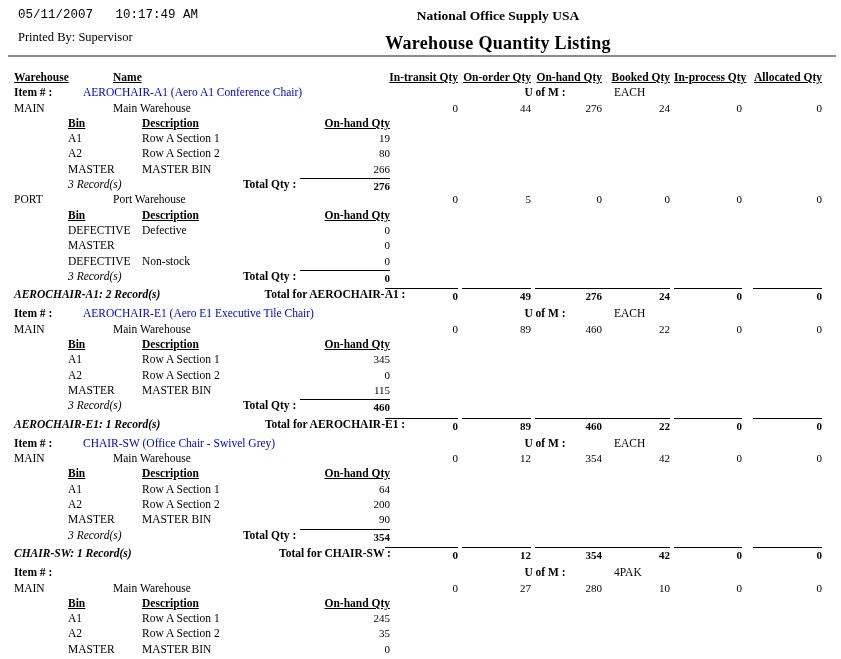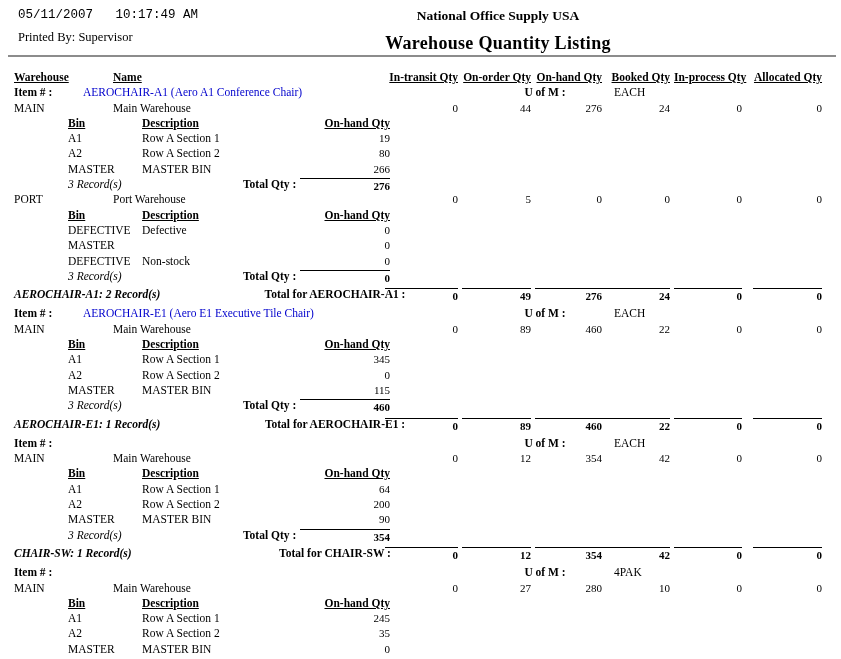--- a/index.html
+++ b/index.html
@@ -203,20 +203,21 @@
     <span class="c1 b ol num">0</span>
     <span class="c2 b ol num">89</span>
     <span class="c3 pad b ol num">460</span>
     <span class="c4 b ol num">22</span>
     <span class="c5 b ol num">0</span>
     <span class="c6 b ol num">0</span>
   </div>
       <div style="height: 4px;"></div>
       <div class="row">
     <span class="il b">Item # :</span>
+    <span class="iname blue">CHAIR-SW (Office Chair - Swivel Grey)</span>
     <span class="uml b">U of M :</span>
     <span class="umv">EACH</span>
   </div>
       <div class="row">
     <span class="wc">MAIN</span>
     <span class="wn">Main Warehouse</span>
     <span class="c1 num">0</span>
     <span class="c2 num">12</span>
     <span class="c3 pad num">354</span>
     <span class="c4 num">42</span>

